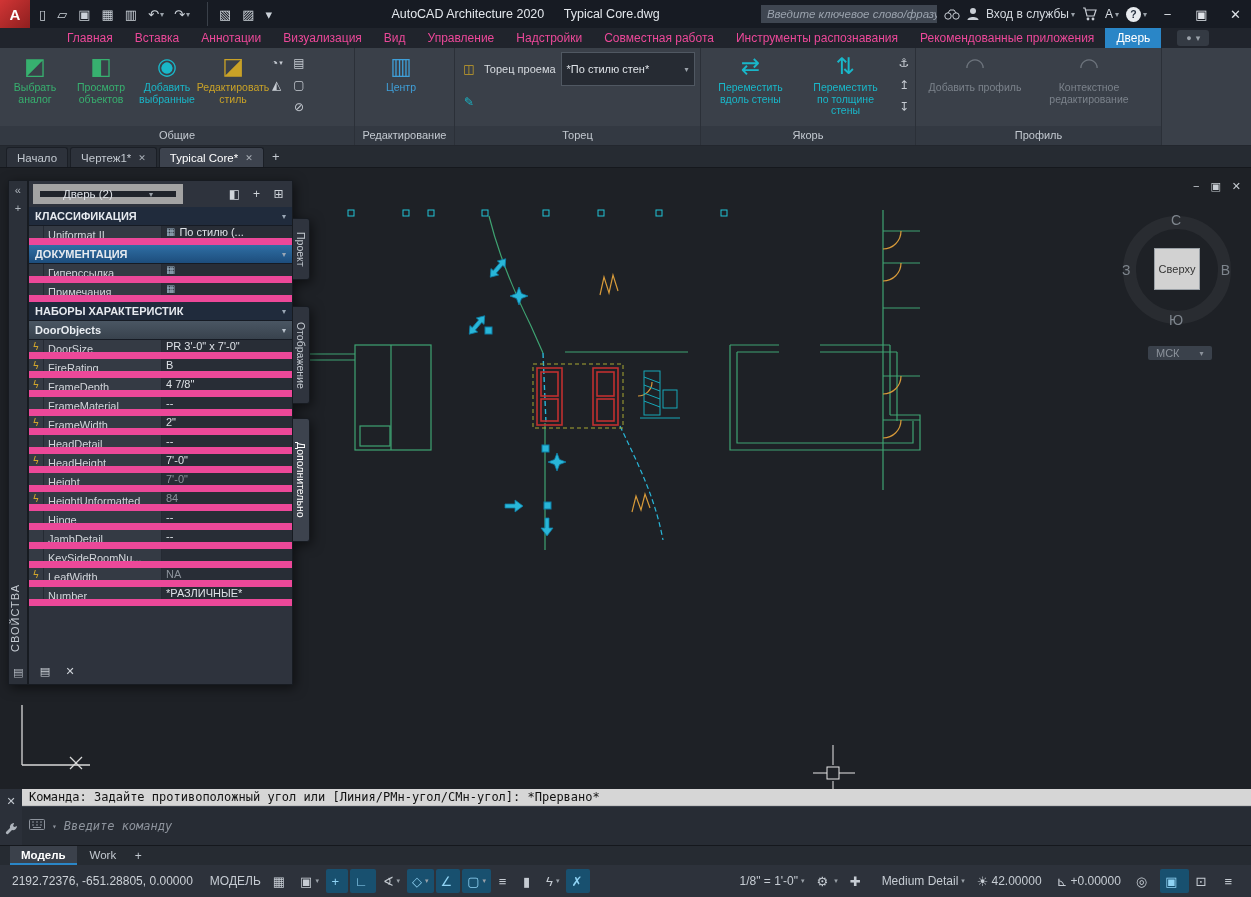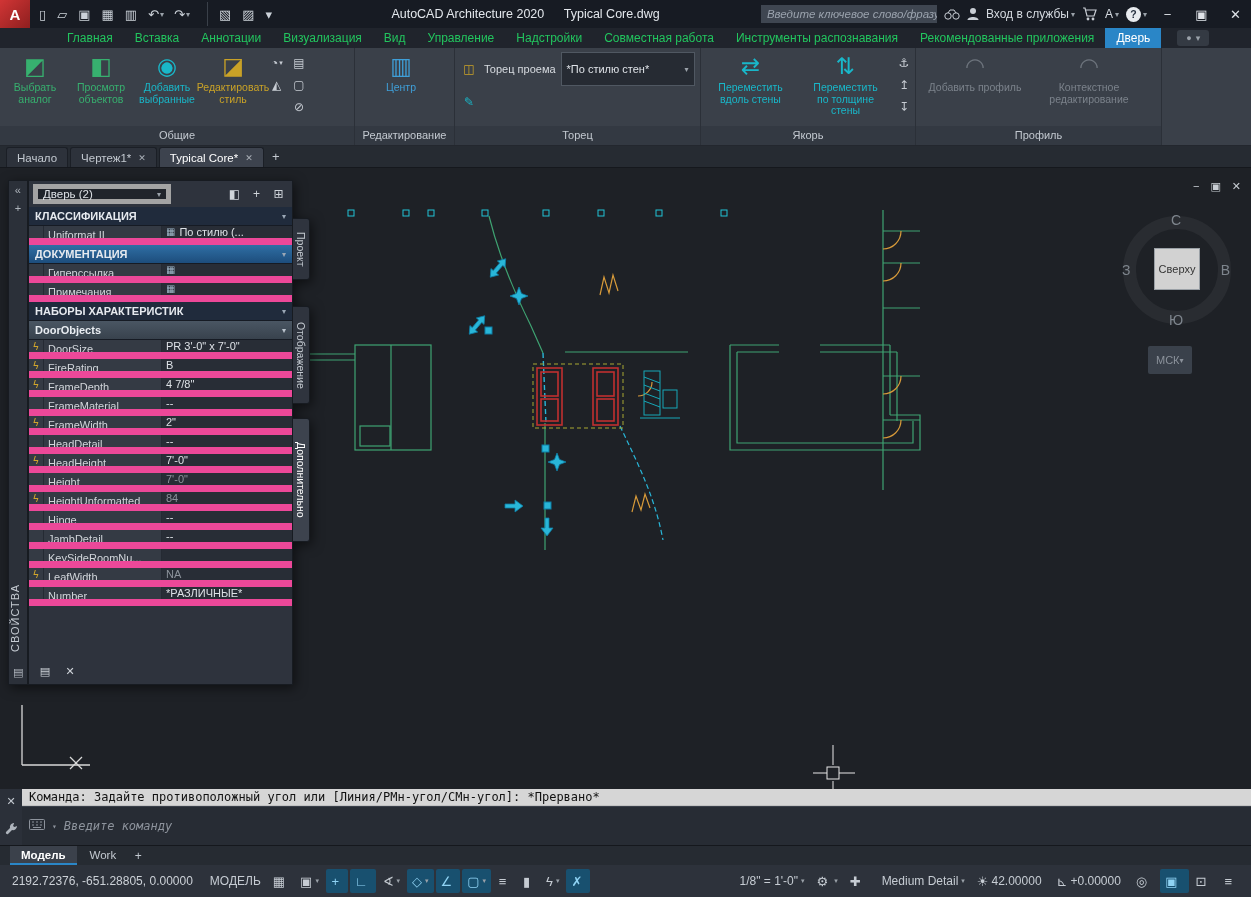--- a/index.html
+++ b/index.html
@@ -18,21 +18,21 @@
 .title-center .doc{margin-left:16px}
 .title-right{margin-left:auto;display:flex;align-items:center;gap:7px;padding-right:2px;font-size:12px;color:#d5dae0}
 .searchbox{width:176px;height:18px;background:#3f4651;color:#9aa2ad;font-style:italic;font-size:11.5px;line-height:18px;padding:0 6px;overflow:hidden;white-space:nowrap}
 .tb-ic{display:flex;align-items:center;gap:2px}
 .tb-ic .caret{font-size:8px;color:#9aa1a9}
 .help-circle{width:15px;height:15px;border-radius:50%;background:#e8ebef;color:#273140;font-weight:bold;font-size:10.5px;display:flex;align-items:center;justify-content:center}
 .win-btn{width:27px;height:28px;display:flex;align-items:center;justify-content:center;color:#dfe3e8;font-size:13px}
 
 
 .tabrow{position:absolute;top:28px;left:0;right:0;height:20px;background:#20242c;display:flex;align-items:stretch;padding-left:56px;z-index:39}
-.rtab{padding:0 11px;font-size:12px;line-height:20px;color:#22c55e;white-space:nowrap}
+.rtab{padding:0 11px;font-size:12px;line-height:20px;color:#ec4899;white-space:nowrap}
 .rtab.active{background:#2a86c7;color:#fff}
 .rtab-pill{margin:2px 0 2px 16px;background:#343a43;border-radius:3px;padding:0 9px;display:flex;align-items:center;gap:4px;color:#9aa1a9;font-size:9px}
 
 
 .ribbon{position:absolute;top:48px;left:0;right:0;height:98px;background:#3a4049;display:flex;z-index:38;border-bottom:1px solid #23272e}
 .panel{height:100%;display:flex;flex-direction:column;border-right:1px solid #2b3038}
 .panel-content{flex:1;display:flex;align-items:stretch;padding:2px 3px 0;gap:2px;min-height:0}
 .panel-label{height:19px;background:#333942;color:#c3c9d0;font-size:11px;text-align:center;line-height:19px;white-space:nowrap;overflow:hidden}
 .rbtn{display:flex;flex-direction:column;align-items:center;justify-content:flex-start;padding:2px 2px;border-radius:2px;color:#d7dbe0;font-size:10.5px;line-height:11.5px;text-align:center}
 .rbtn .ric{font-size:23px;line-height:28px;height:30px}
@@ -65,32 +65,32 @@
 .canvas{position:absolute;top:168px;left:0;width:1251px;height:621px;background:#1e2126;overflow:hidden}
 .drawing{position:absolute;inset:0}
 .dwgctl{position:absolute;top:12px;right:10px;display:flex;gap:11px;color:#c8cdd3;font-size:11px;z-index:5}
 
 
 .viewcube{position:absolute;left:1118px;top:26px;width:118px;height:178px;z-index:6}
 .vc-ring{position:absolute;left:5px;top:22px;width:108px;height:108px;border-radius:50%;border:13px solid rgba(255,255,255,0.05)}
 .vc-letter{position:absolute;color:#7e858d;font-size:14px}
 .vc-n{left:53px;top:18px}.vc-w{left:4px;top:68px}.vc-e{right:6px;top:68px}.vc-s{left:51px;top:118px}
 .vc-face{position:absolute;left:36px;top:54px;width:46px;height:42px;background:#d2d2d2;border:1px solid #9aa0a6;color:#333;font-size:11px;display:flex;align-items:center;justify-content:center}
-.vc-wcs{position:absolute;left:30px;top:152px;background:#3a414b;border-radius:2px;padding:8px 8px;font-size:11px;color:#8b929b;display:flex;gap:0;align-items:center}
+.vc-wcs{position:absolute;left:30px;top:152px;background:#3a414b;border-radius:2px;padding:1px 8px;font-size:11px;color:#8b929b;display:flex;gap:20px;align-items:center}
 .vc-wcs .caret{font-size:8px}
 
 
 .palette{position:absolute;left:8px;top:12px;width:302px;height:505px;z-index:10;filter:drop-shadow(2px 3px 6px rgba(0,0,0,0.55))}
 .prail{position:absolute;left:0;top:0;bottom:0;width:20px;background:#2b3039;border:1px solid #171b21;display:flex;flex-direction:column;align-items:center;padding-top:3px;gap:4px}
 .prail .ric{color:#aeb4bc;font-size:11px}
 .rail-title{position:absolute;bottom:32px;left:0;width:20px;writing-mode:vertical-rl;transform:rotate(180deg);font-size:11px;letter-spacing:1px;color:#c6ccd3;display:flex;justify-content:center}
 .rail-bottom{position:absolute;bottom:5px;left:4px;color:#aeb4bc;font-size:11px}
 .pmain{position:absolute;left:20px;top:0;bottom:0;width:265px;background:#2e333d;border:1px solid #171b21;overflow:hidden}
 .phead{height:26px;display:flex;align-items:center;gap:4px;padding:3px 4px;background:#2e333d}
-.pcombo{width:138px;height:20px;background:#20242b;border:5px solid #a3a3a3;display:flex;align-items:center;padding:0 5px;font-size:11.5px;color:#dde1e6}
+.pcombo{width:150px;height:20px;background:#20242b;border:7px solid #a3a3a3;display:flex;align-items:center;padding:0 23px;font-size:11.5px;color:#dde1e6}
 .pcombo .caret{margin-left:auto;font-size:8px;color:#9aa1a9}
 .ptool{width:19px;height:19px;display:flex;align-items:center;justify-content:center;color:#cfd4da;font-size:12px}
 .psec{height:19px;background:#202b3c;display:flex;align-items:center;padding:0 6px;font-weight:bold;font-size:11px;color:#e6eaef;border-bottom:1px solid #161b24}
 .psec .chev{margin-left:auto;font-size:8px;color:#9aa7b5}
 .psec-blue{background:linear-gradient(#2f6fa5,#1d4d7c)}
 .pcat{height:19px;background:linear-gradient(#4a5663,#38424d);display:flex;align-items:center;padding:0 6px;font-weight:bold;font-size:11px;color:#e9edf2;border-bottom:1px solid #161b24}
 .pcat .chev{margin-left:auto;font-size:8px;color:#b9c2cc}
 .prow{display:flex;height:19px;border-bottom:7px solid #ec4899;font-size:11px;align-items:stretch}
 .bolt{width:15px;background:#343a44;color:#d2a62c;font-size:10px;display:flex;align-items:center;justify-content:center;border-right:1px solid #252a33}
 .plabel{width:118px;background:#343a44;padding:0 4px;line-height:18px;border-right:1px solid #252a33;white-space:nowrap;overflow:hidden;color:#d2d6db}

